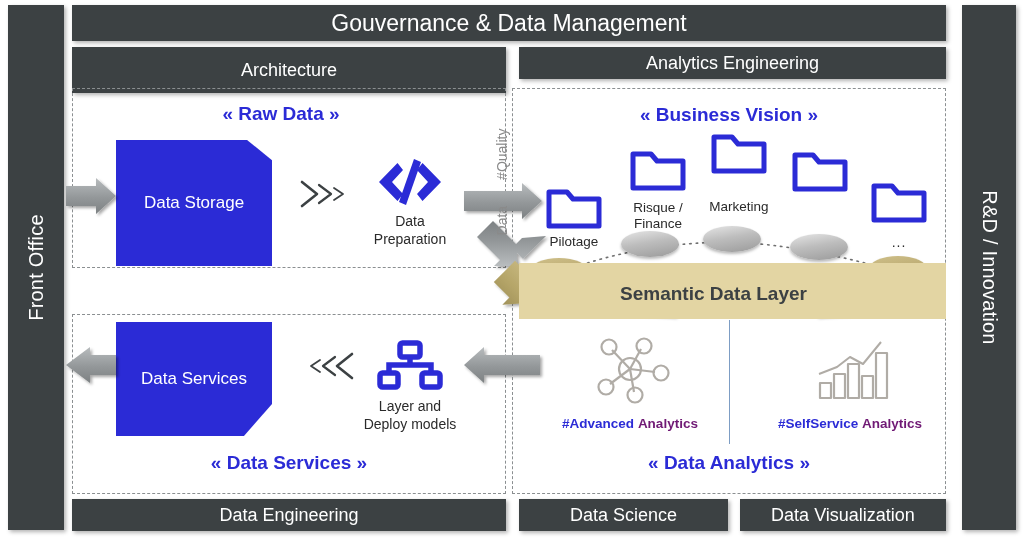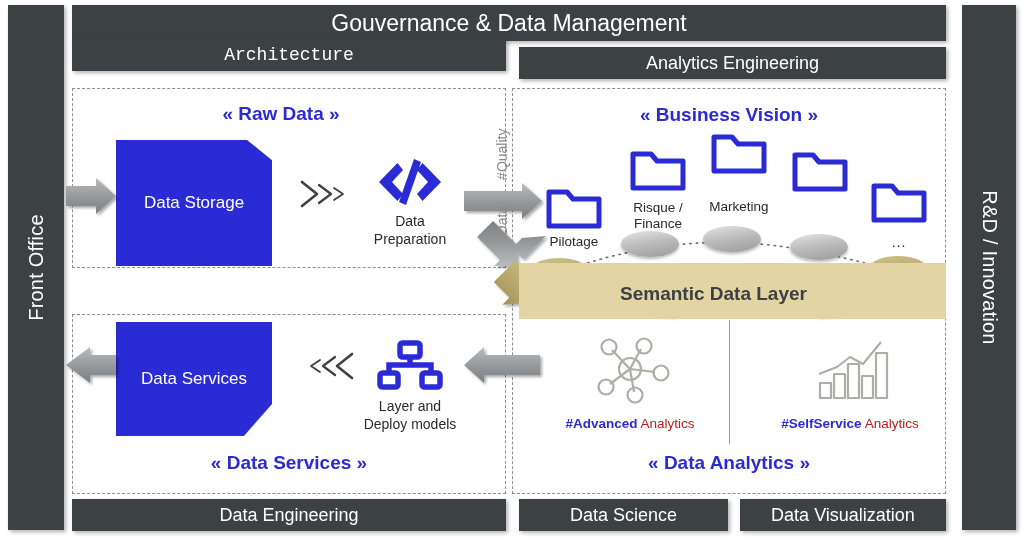--- a/index.html
+++ b/index.html
@@ -32,21 +32,21 @@
   
   .dbar{
     position:absolute;
     background:#3c4143;
     box-shadow:2px 2px 4px rgba(0,0,0,.30);
     color:#fff;
     display:flex;align-items:center;justify-content:center;
     text-align:center;
   }
   #bar-gov{left:72px;top:5px;width:874px;height:36px;font-size:23px;}
-  #bar-arch{left:72px;top:39px;width:434px;height:32px;font-size:18px;font-family:Liberation Mono, monospace;}
+  #bar-arch{left:72px;top:47px;width:434px;height:46px;font-size:18px;}
   #bar-ae{left:519px;top:47px;width:427px;height:32px;font-size:18px;}
   #bar-de{left:72px;top:499px;width:434px;height:32px;font-size:18px;}
   #bar-ds{left:519px;top:499px;width:209px;height:32px;font-size:18px;}
   #bar-dv{left:740px;top:499px;width:206px;height:32px;font-size:18px;}
 
   
   .dashed{
     position:absolute;
     border:1.6px dashed #8b8f91;
     background:transparent;
@@ -93,21 +93,21 @@
   .iconblk{position:absolute;text-align:center;}
   .iconcap{font-size:14px;color:#2a2a2a;line-height:1.25;margin-top:4px;}
 
   #ic-prep{left:345px;top:155px;width:130px;}
   #ic-build{left:345px;top:340px;width:130px;}
   #ic-adv{left:556px;top:336px;width:148px;}
   #ic-self{left:776px;top:336px;width:148px;}
 
   .hashlbl{font-size:13.5px;white-space:nowrap;}
   .hashlbl b{color:#2b2bd6;}
-  .hashlbl span{color:#b91c1c;}
+  .hashlbl span{color:#701a75;font-weight:bold;}
 
   
   .chev{position:absolute;}
 
   
   .folder{position:absolute;}
   .folderlbl{
     position:absolute;
     font-size:13.5px;color:#2a2a2a;
     text-align:center;line-height:1.2;white-space:nowrap;

